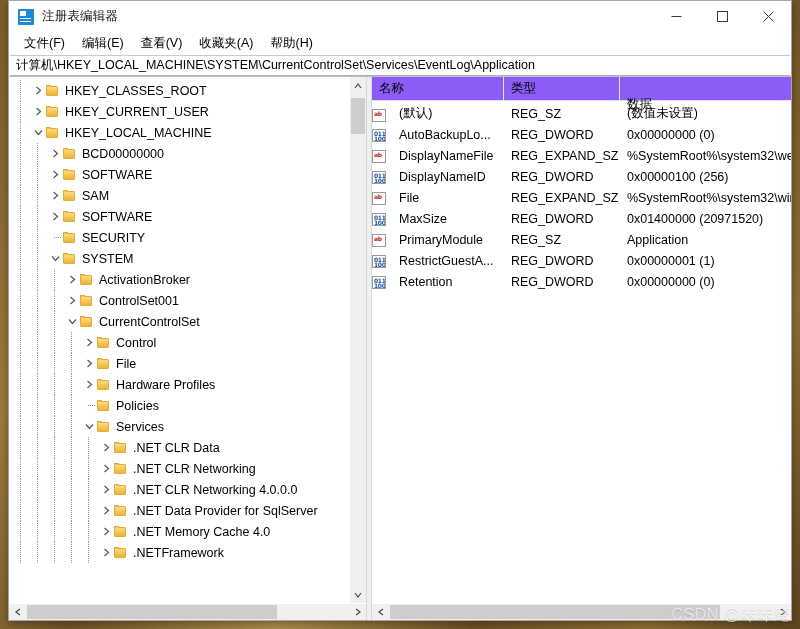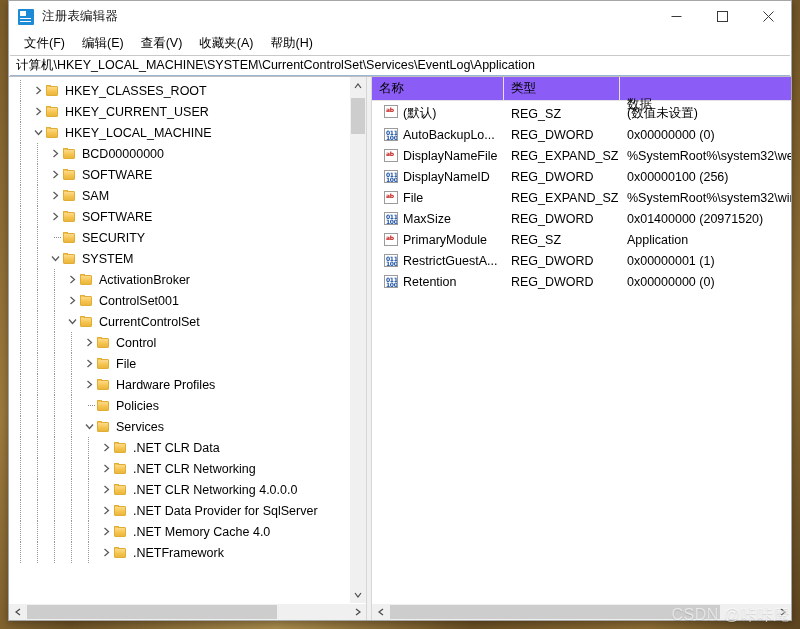--- a/index.html
+++ b/index.html
@@ -327,22 +327,23 @@
     height: 21px;
     display: flex;
     align-items: center;
     font-size: 12.5px;
     color: #000000;
     white-space: nowrap;
   }
   .lcell { overflow: hidden; white-space: nowrap; box-sizing: border-box; }
   .lcell.c-name {
     width: 132px; min-width: 132px;
-    display: flex; align-items: flex-start;
-    padding-left: 12px;
+    display: flex; align-items: flex-end;
+    padding-left: 0;
+    gap: 8px;
   }
   .lcell.c-type { width: 116px; min-width: 116px; padding-left: 7px; }
   .lcell.c-data { flex: 1; padding-left: 7px; }
 
   .vicon {
     width: 14px; height: 13px;
     flex: 0 0 auto;
     margin-right: 5px;
     border: 1px solid #9b9b9b;
     background: #ffffff;

